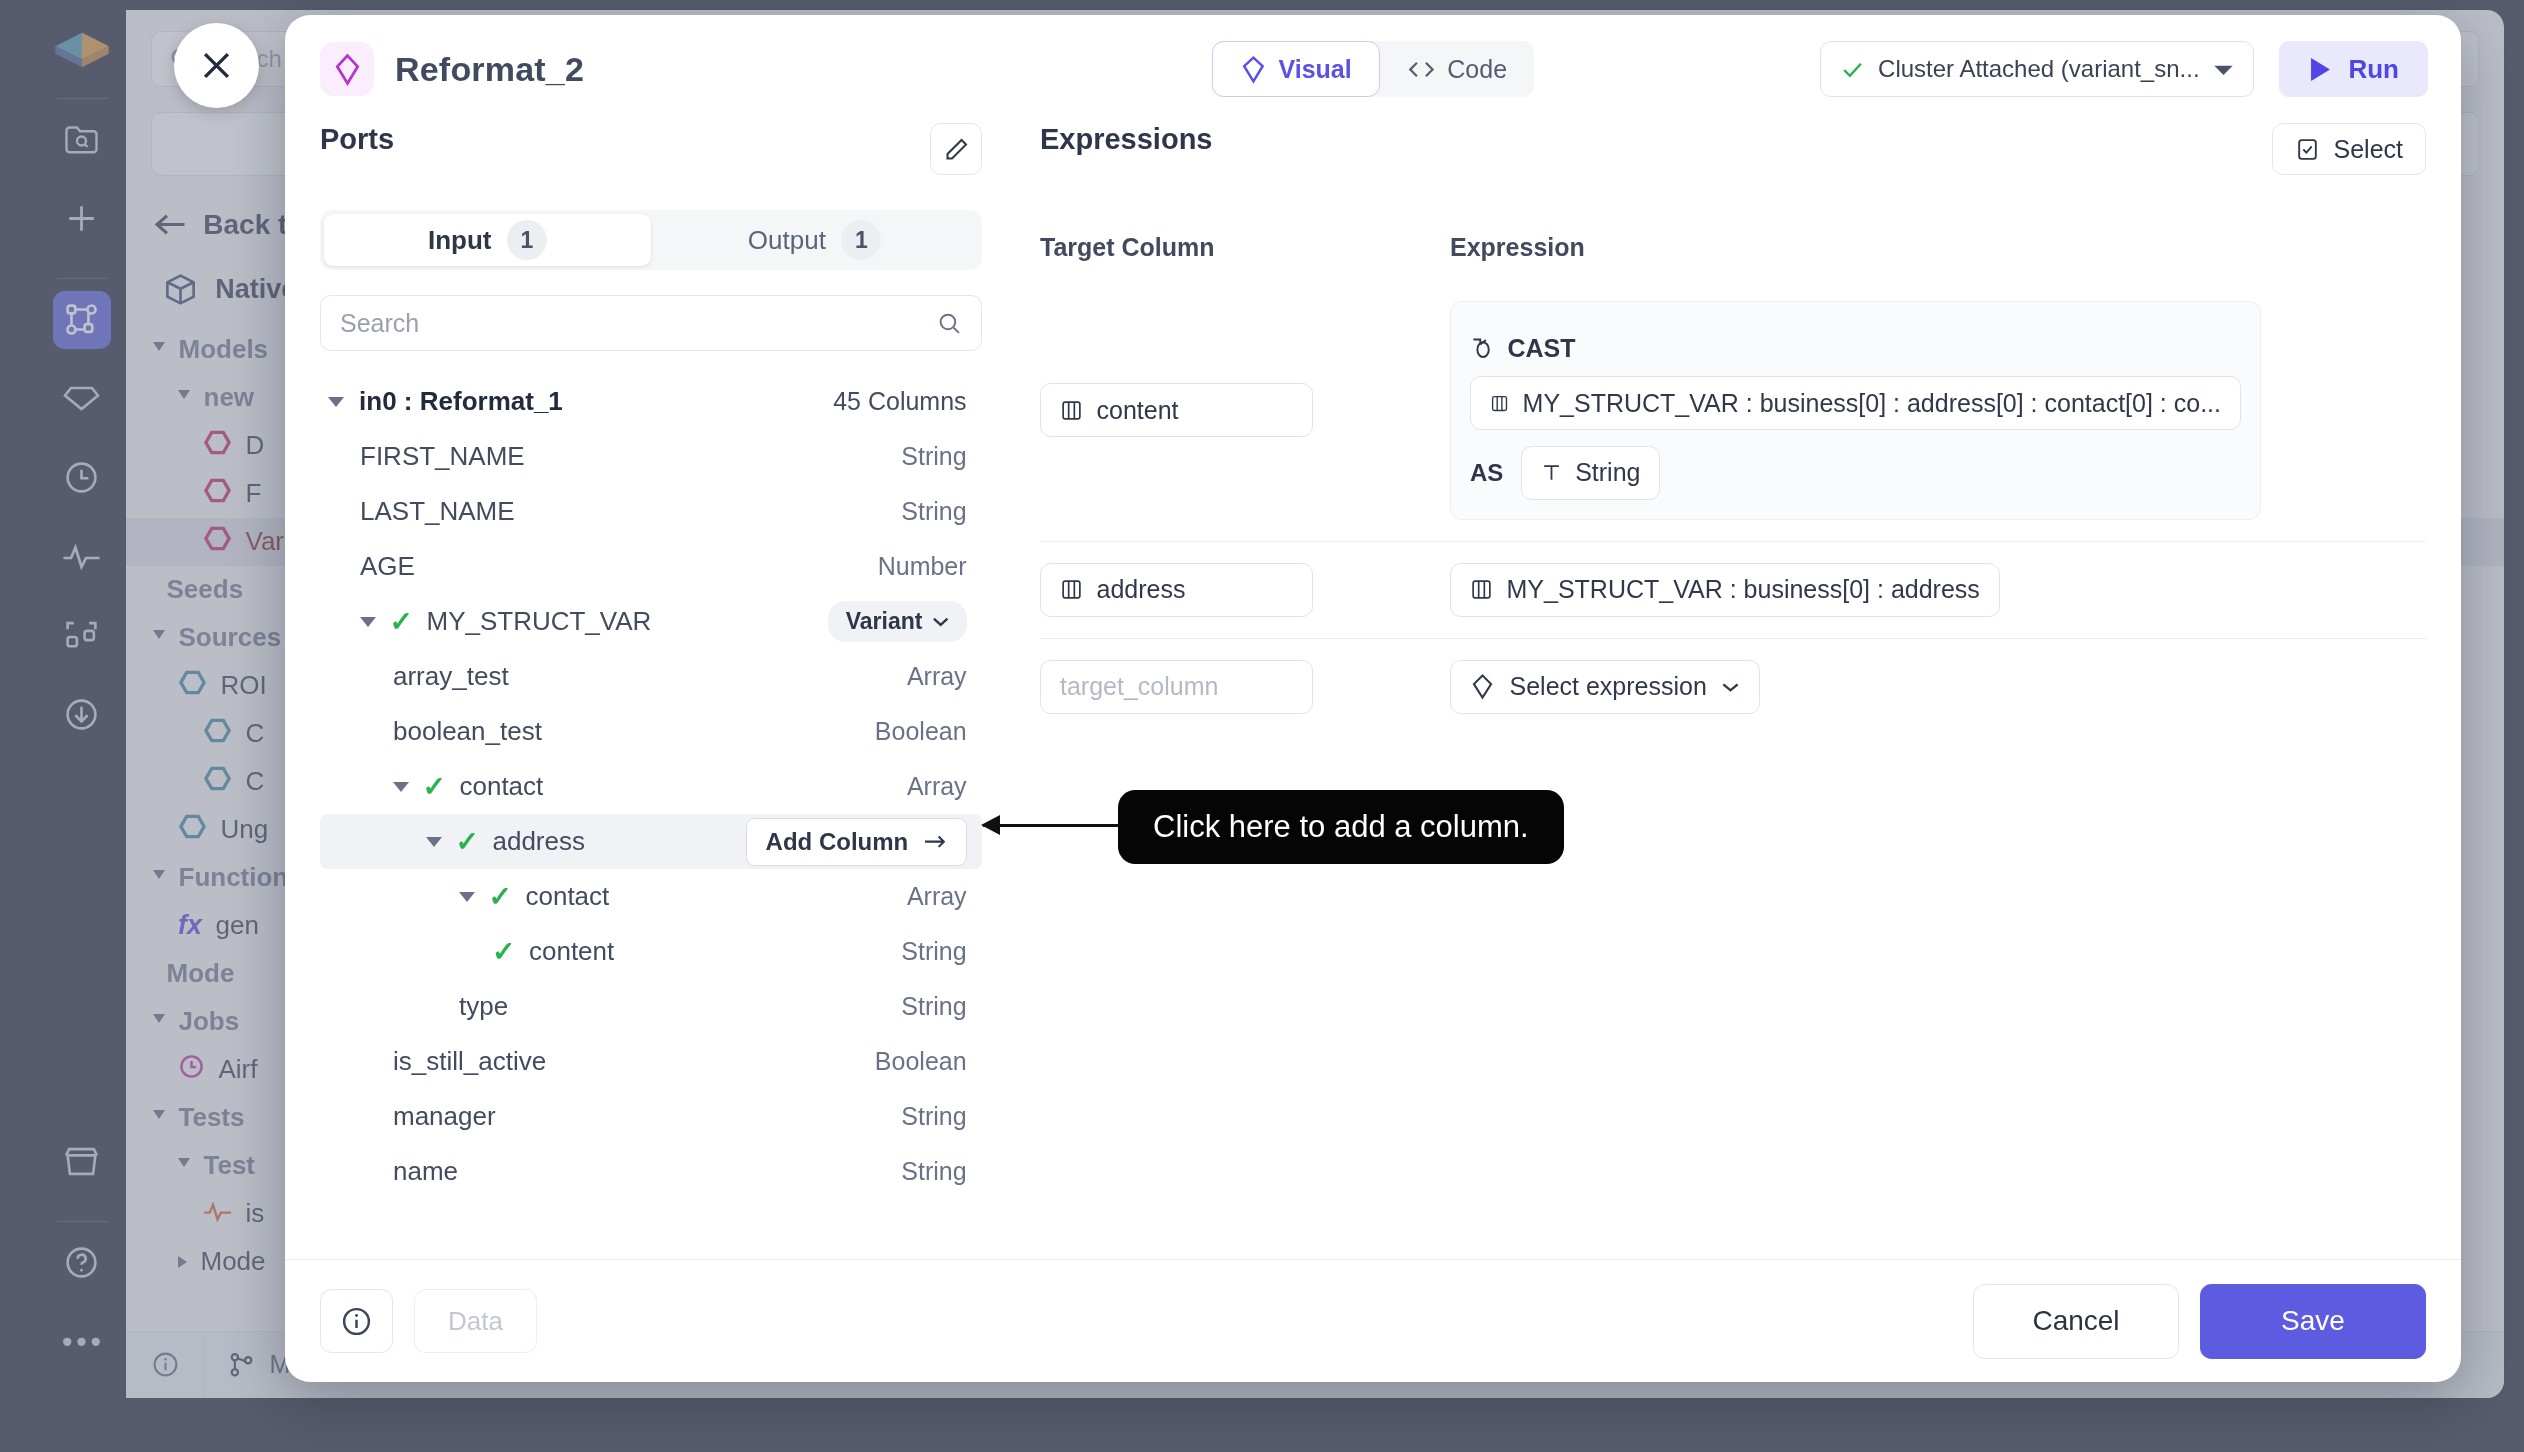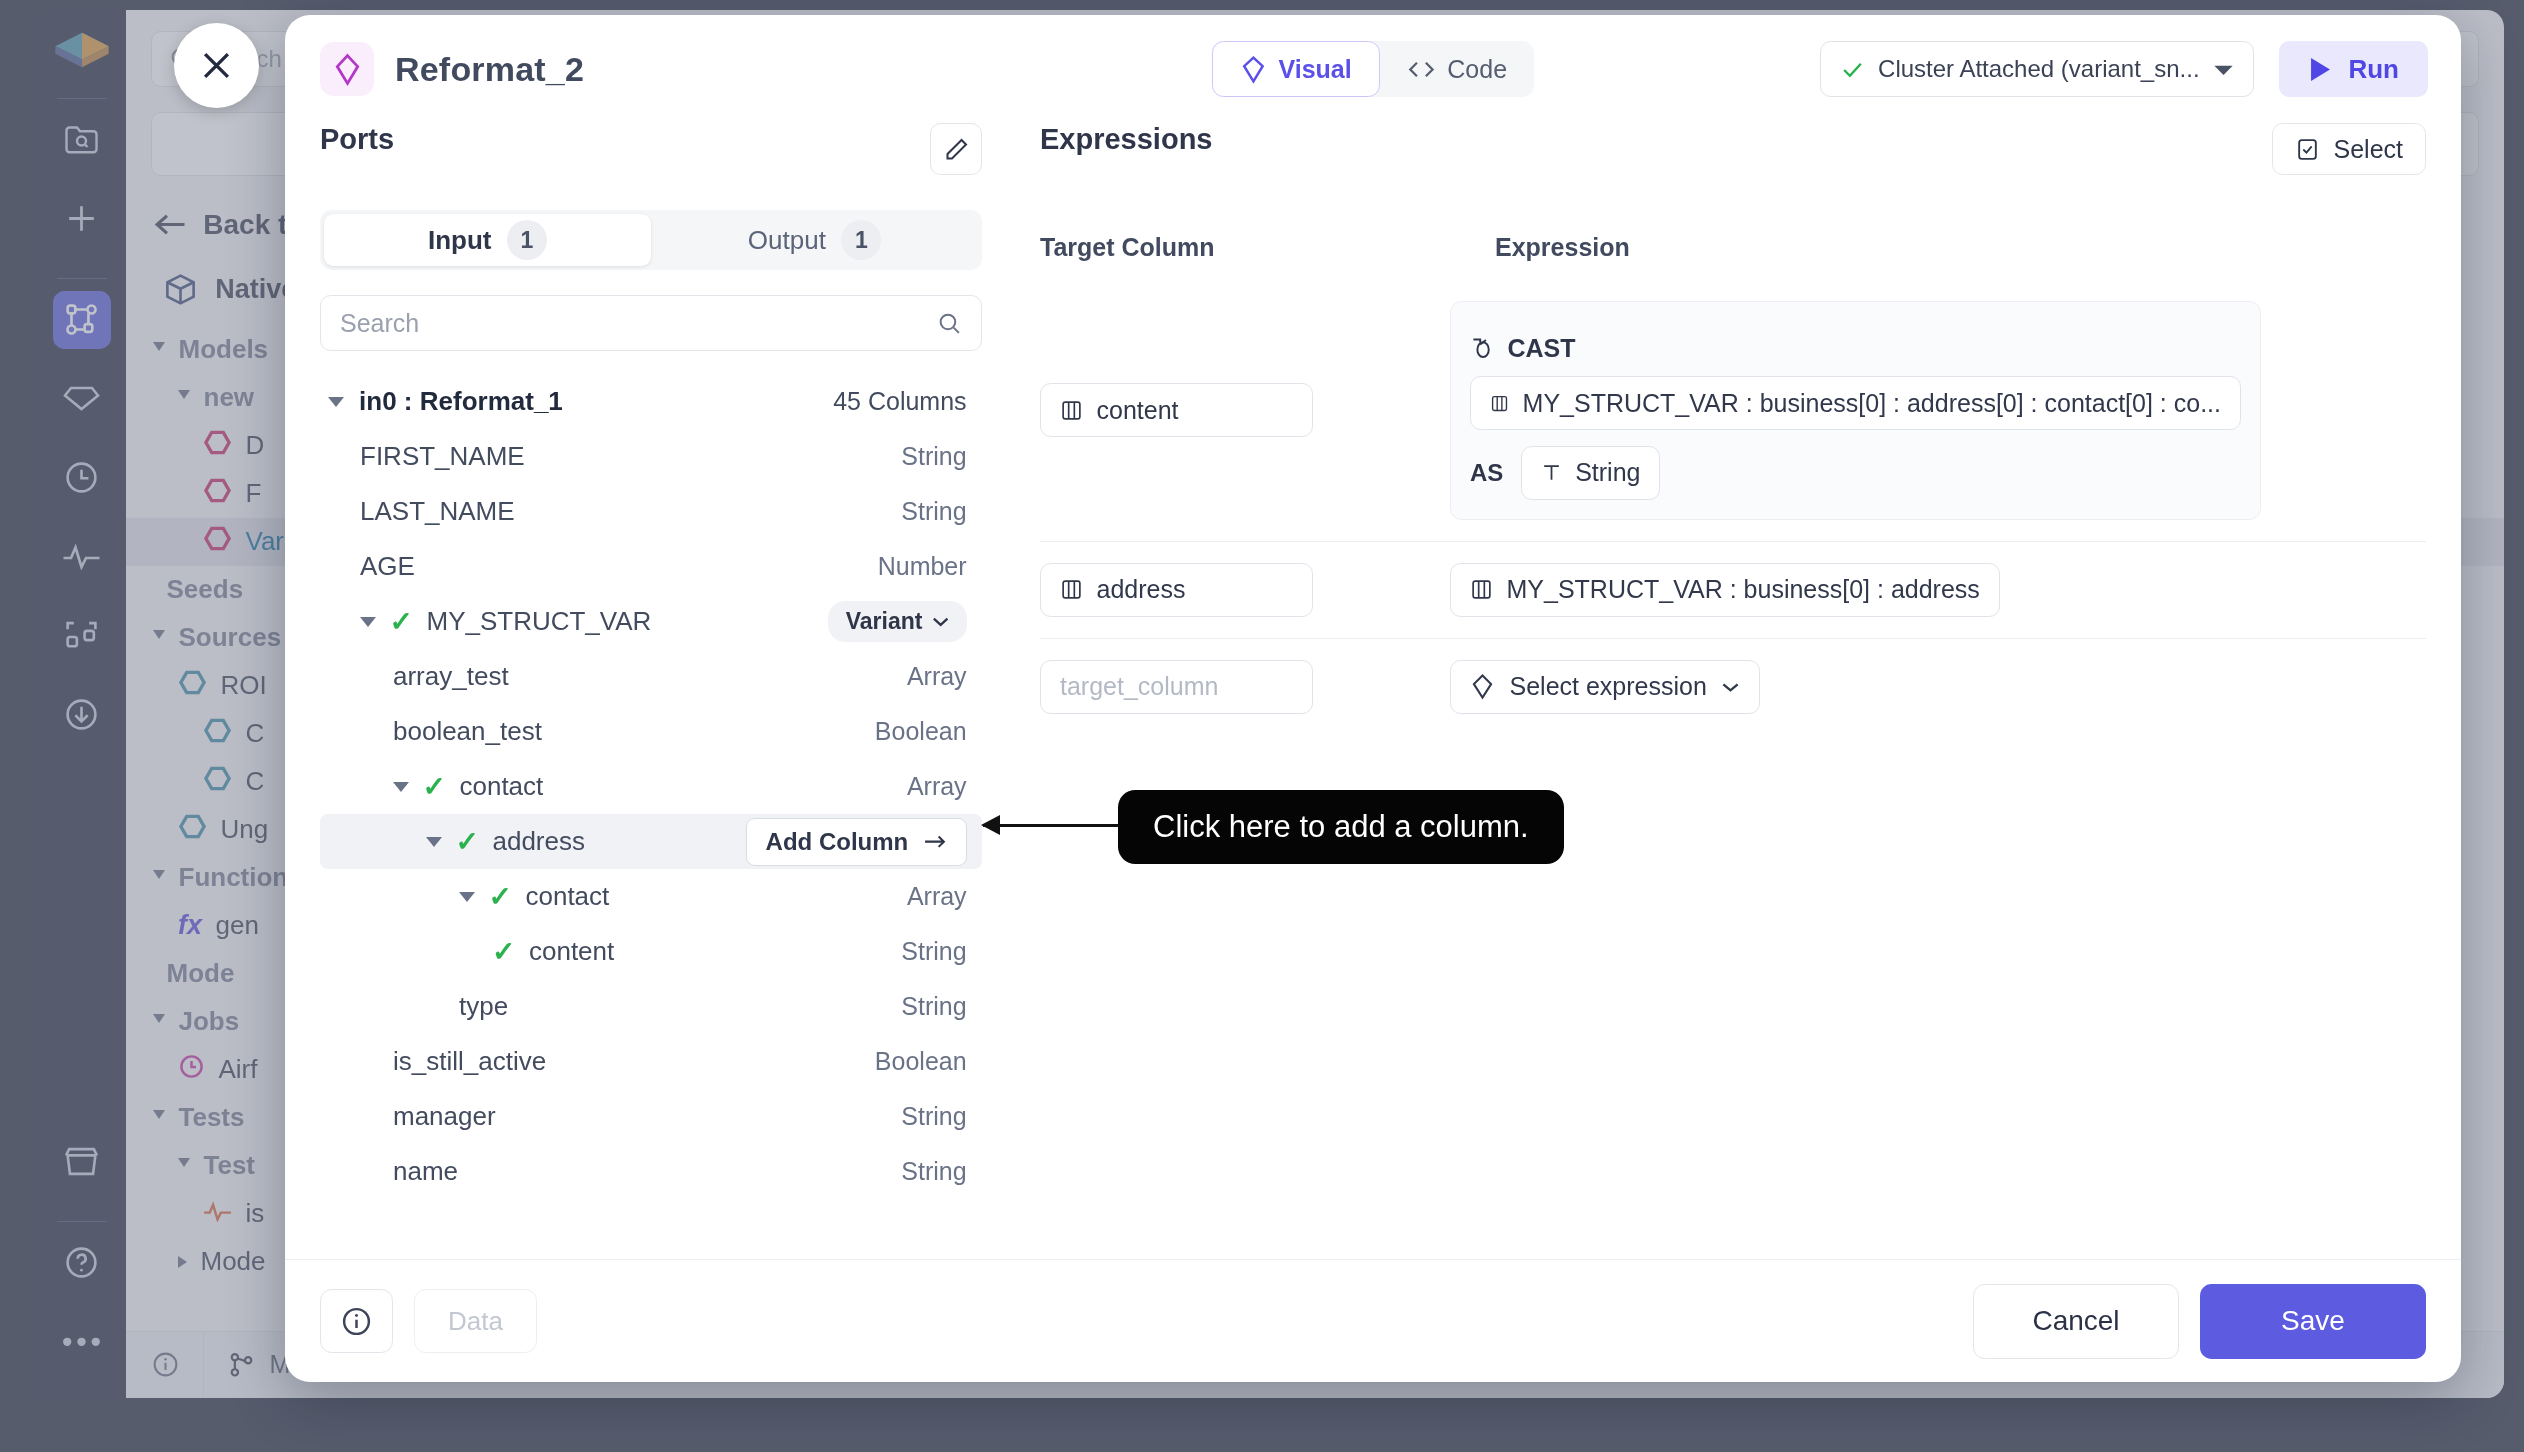--- a/index.html
+++ b/index.html
@@ -250,21 +250,21 @@
     padding: 0 35px 0 23px; min-width: 0;
   }
   .sel-btn {
     margin-left: auto; height: 52px; padding: 0 22px;
     border: 1px solid #e3e5eb; border-radius: 10.6px; background: #fff;
     display: flex; align-items: center; gap: 13.5px;
     font-size: 25px; color: #2f364a;
   }
   .exhead {
     display: flex; margin-top: 13.5px; height: 64px; align-items: center;
-    font-size: 25px; color: #414a5e; font-weight: 600; gap: 45px;
+    font-size: 25px; color: #414a5e; font-weight: 600;
   }
   .exhead .c1 { width: 410px; flex: 0 0 410px; }
   .ex-row {
     display: flex; align-items: center;
     border-top: 1px solid #eceef2;
     padding: 21px 0;
   }
   .ex-row .c1 { width: 410px; flex: 0 0 410px; display:flex; }
   .field {
     height: 54px; display: inline-flex; align-items: center; gap: 13.5px;
@@ -500,21 +500,21 @@
             <div class="tr" style="padding-left: 77px;">
               <span><svg width="29" height="27" viewBox="0 0 20 18" stroke="#c2185b" stroke-width="2.3" fill="none">
                   <path d="M6 2h8l4 7-4 7H6L2 9z"></path>
                 </svg></span>
               <span style="color:#2b3245;font-weight:500">F</span>
             </div>
             <div class="tr sel" style="padding-left: 77px;">
               <span><svg width="29" height="27" viewBox="0 0 20 18" stroke="#c2185b" stroke-width="2.3" fill="none">
                   <path d="M6 2h8l4 7-4 7H6L2 9z"></path>
                 </svg></span>
-              <span style="color:#0369a1;font-weight:500">Var</span>
+              <span style="color:#7f1d1d;font-weight:500">Var</span>
             </div>
             <div class="tr" style="padding-left: 27px;">
               <span style="width:0"></span>
               <span style="color:#6a7287;font-weight:600">Seeds</span>
             </div>
             <div class="tr" style="padding-left: 27px;">
               <span class="tri down"></span>
               <span style="color:#6a7287;font-weight:600">Sources</span>
             </div>
             <div class="tr" style="padding-left: 52px;">

